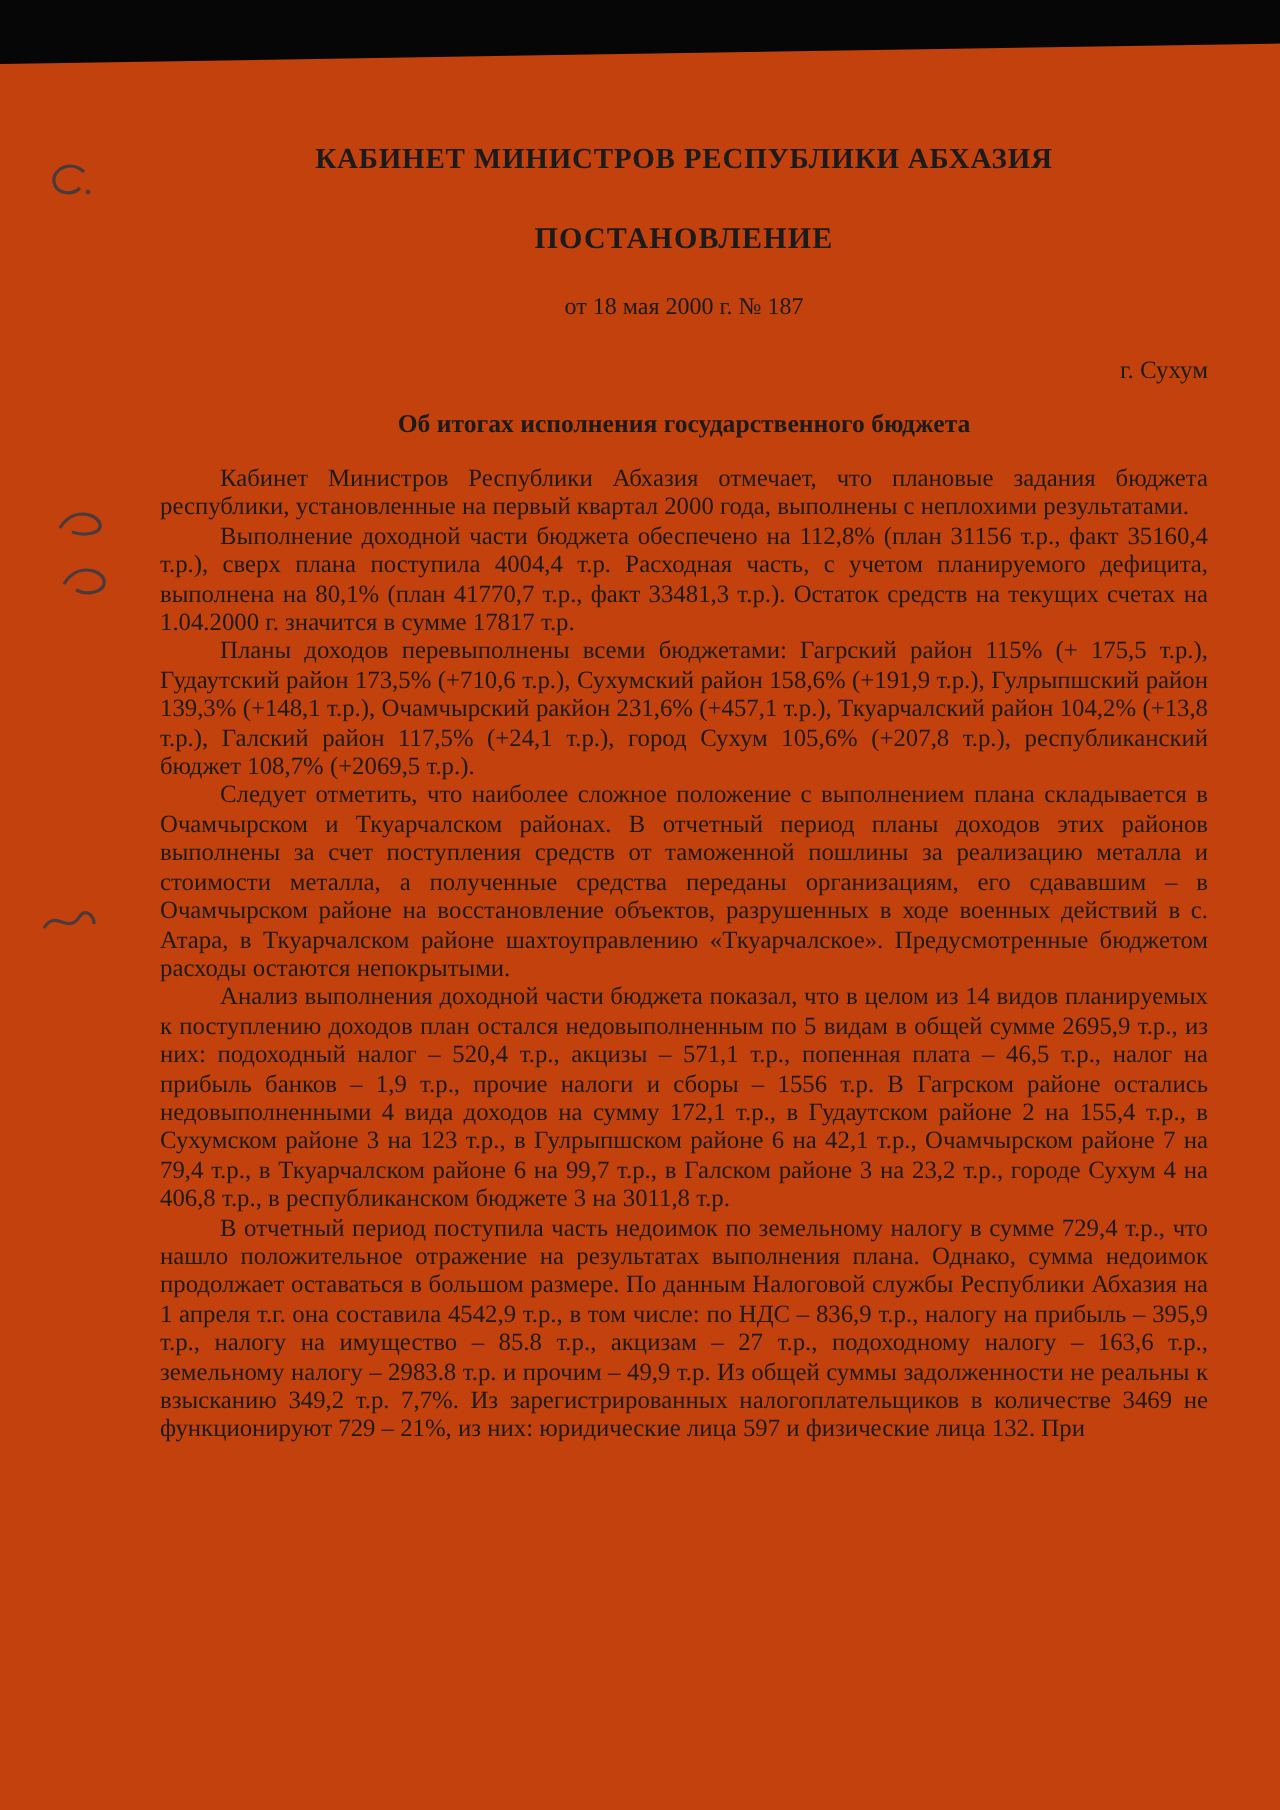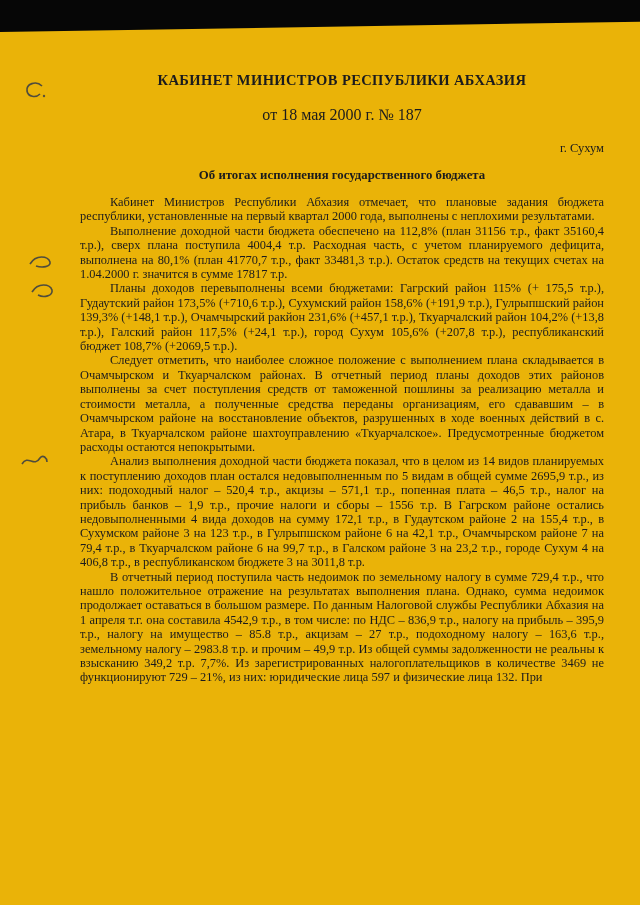--- a/index.html
+++ b/index.html
@@ -1,21 +1,21 @@
 <!DOCTYPE html>
 <html><head>
 <meta charset="utf-8">
 <style>
   html, body { margin: 0; padding: 0; background: #888; }
   .page {
     position: relative;
     width: 640px;
     height: 905px;
     margin: 0 auto;
-    background: #eab308;
+    background: #c2410c;
     overflow: hidden;
     font-family: "Liberation Serif", "DejaVu Serif", serif;
     color: #1b1b1d;
   }
   .scan-top-edge {
     position: absolute;
     top: 0; left: 0;
     width: 100%;
     height: 32px;
     background: #060606;
@@ -36,21 +36,21 @@
   }
   .doc-type {
     text-align: center;
     font-weight: bold;
     font-size: 15px;
     letter-spacing: 0.6px;
     margin: 23px 0 0 0;
   }
   .date-line {
     text-align: center;
-    font-size: 16px;
+    font-size: 12px;
     margin: 17px 0 0 0;
   }
   .city-line {
     text-align: right;
     font-size: 12.5px;
     margin: 17px 0 0 0;
   }
   .subject {
     text-align: center;
     font-weight: bold;
@@ -97,20 +97,21 @@
   <div class="hw-mark" style="left:20px; top:450px;">
     <svg width="30" height="24" viewBox="0 0 30 24" fill="none" xmlns="http://www.w3.org/2000/svg">
       <path d="M2,14 C8,4 14,18 20,8 C23,4 27,8 27,12" stroke="#343a46" stroke-width="1.6" fill="none" opacity="0.85"></path>
     </svg>
   </div>
 
   <div class="content">
 
     <div class="org-title">КАБИНЕТ МИНИСТРОВ РЕСПУБЛИКИ АБХАЗИЯ</div>
 
+    <div class="doc-type">ПОСТАНОВЛЕНИЕ</div>
 
     <div class="date-line">от 18 мая 2000 г. № 187</div>
 
     <div class="city-line">г. Сухум</div>
 
     <div class="subject">
       <div>Об итогах исполнения государственного бюджета</div>
     </div>
 
     <div class="body-text">

